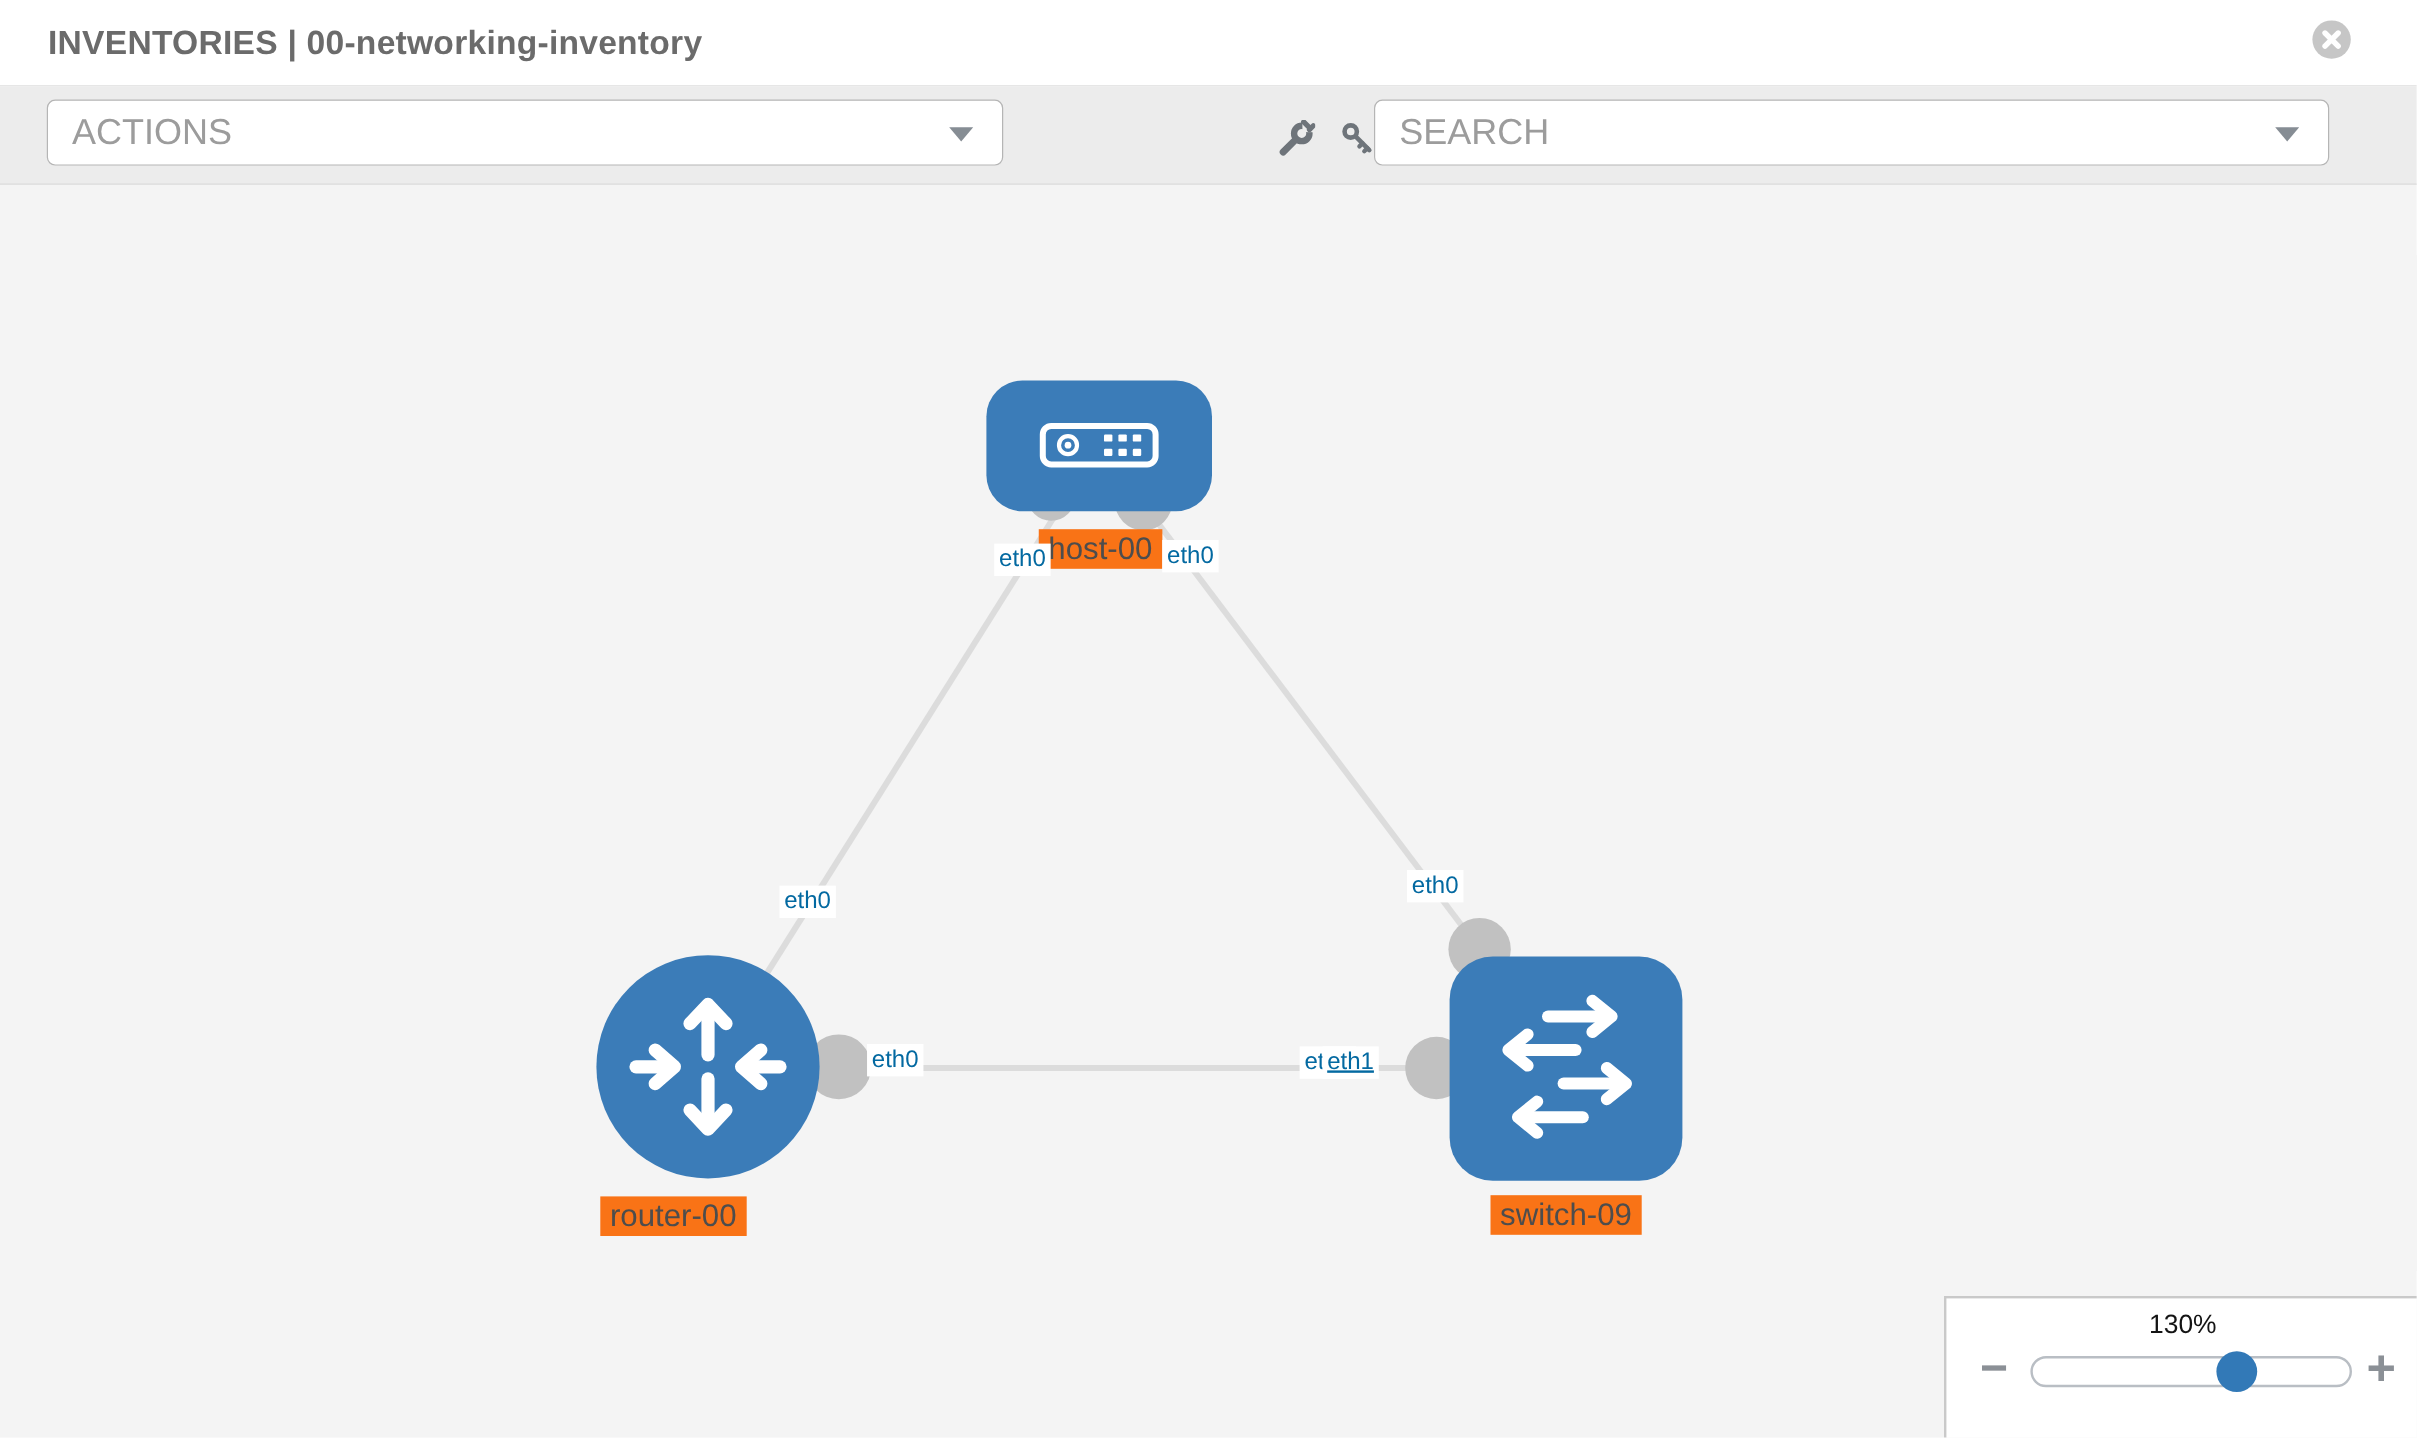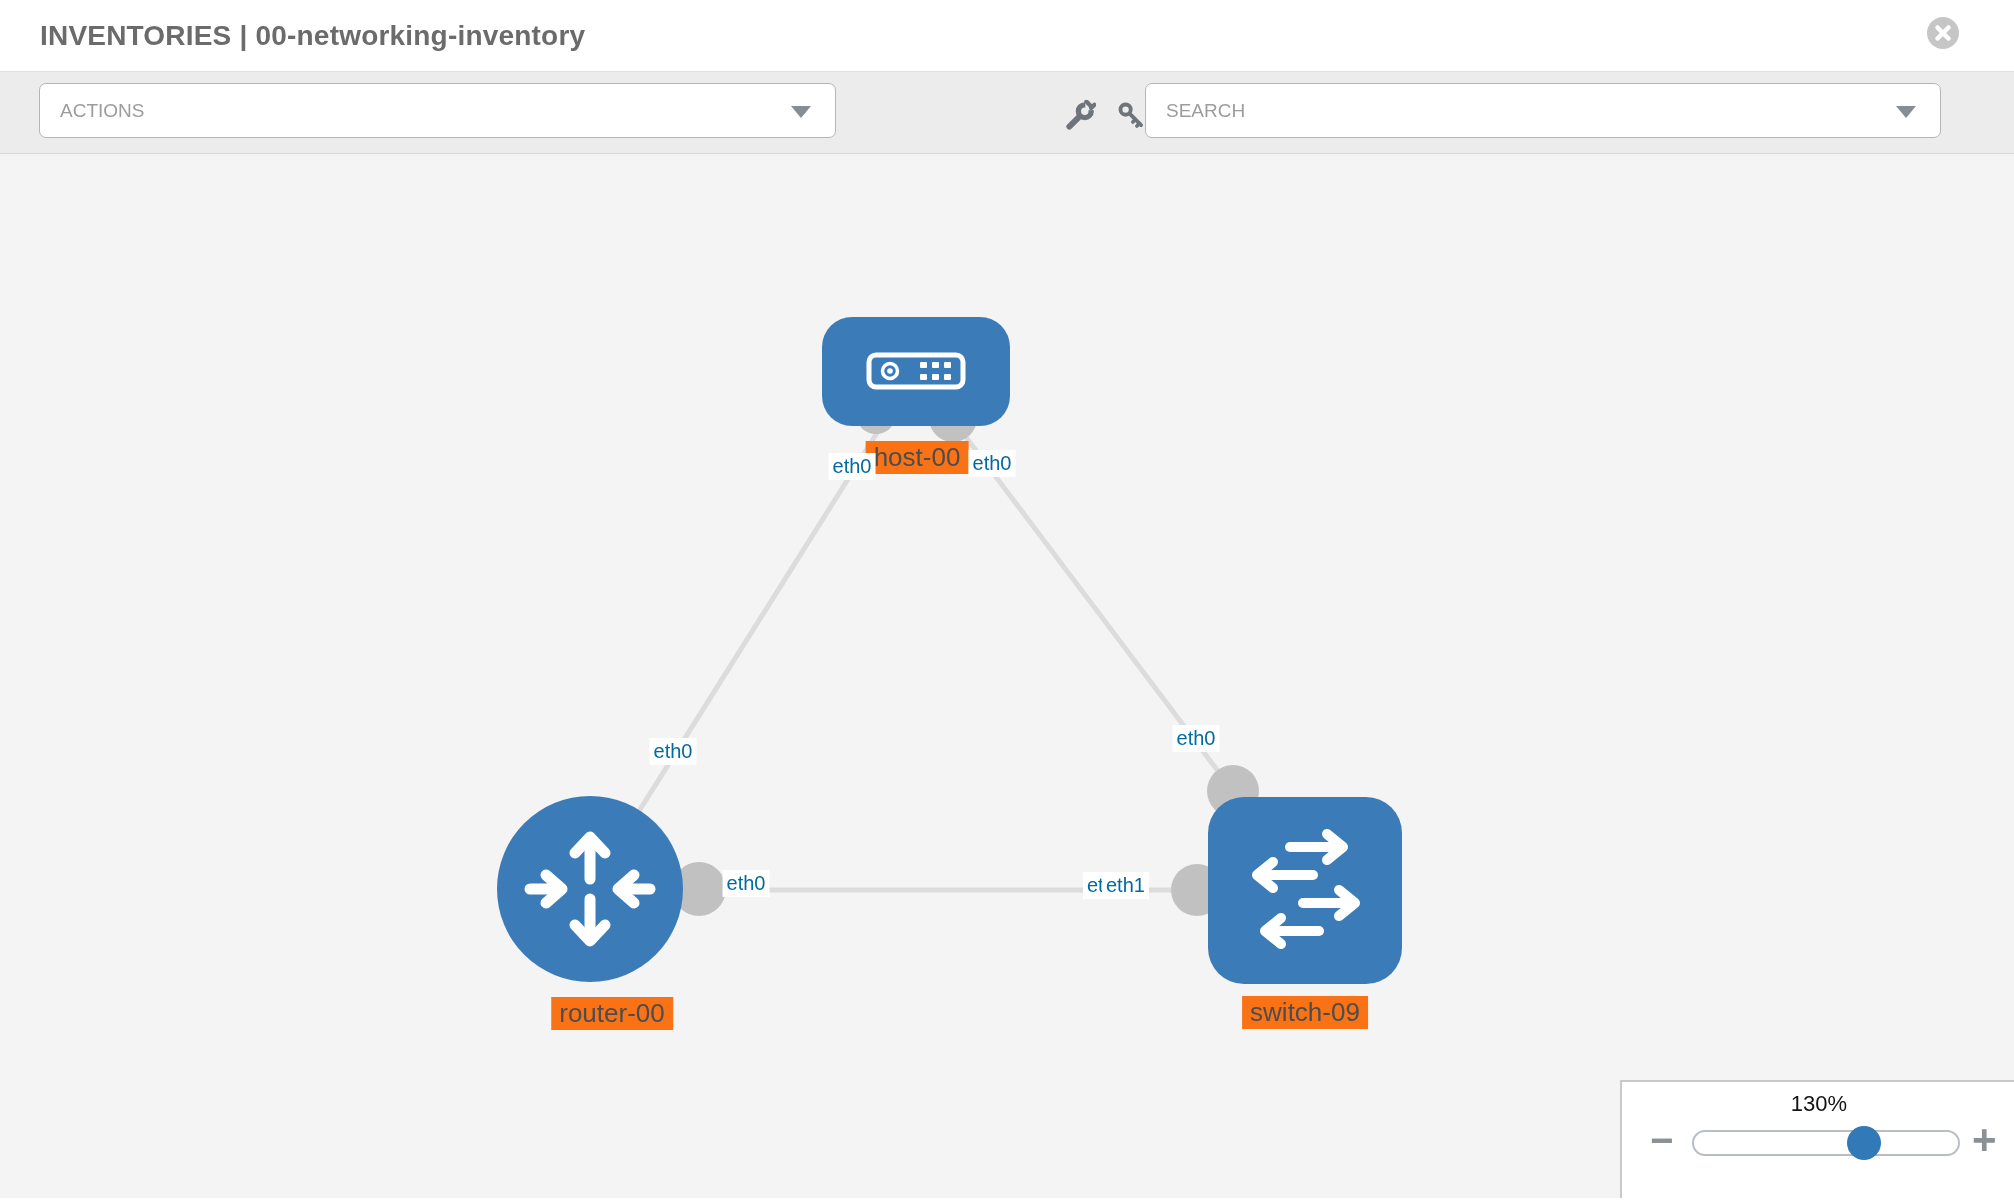--- a/index.html
+++ b/index.html
@@ -10,21 +10,21 @@
   .header { position: relative; height: 72px; background: #fff; border-bottom: 1px solid #e0e0e0; }
   .header-title { position: absolute; left: 40px; top: 50%; transform: translateY(-50%);
     font-size: 28px; font-weight: bold; color: #6b6b6b; letter-spacing: 0.2px; }
   .close-btn { position: absolute; left: 1927px; top: 17px; width: 32px; height: 32px;
     border-radius: 50%; background: #c6c6c6; cursor: pointer; }
 
   
   .toolbar { position: relative; height: 82px; background: #ececec; border-bottom: 1px solid #d8d8d8; }
   .dropdown { position: absolute; top: 11px; height: 55px; background: #fff;
     border: 1px solid #b5b5b5; border-radius: 7px; display: flex; align-items: center;
-    padding: 0 20px; color: #9c9c9c; font-size: 19px; cursor: pointer; }
+    padding: 0 20px; color: #9c9c9c; font-size: 30px; cursor: pointer; }
   #actions-dd { left: 39px; width: 797px; }
   #search-dd { left: 1145px; width: 796px; }
   .chev { position: absolute; right: 24px; top: 50%; margin-top: -5px; width: 0; height: 0;
     border-left: 10px solid transparent; border-right: 10px solid transparent;
     border-top: 12px solid #868d94; }
   .tool-icon { position: absolute; top: 28px; width: 32px; height: 32px; cursor: pointer; }
   #wrench-btn { left: 1064px; }
   #key-btn { left: 1116px; }
 
   
@@ -147,30 +147,30 @@
           <path d="M-32 -28 L-48 -15 L-32 -2"></path>
         <path d="M-2 13 L46 13"></path>
           <path d="M34 0 L50 13 L34 26"></path>
         <path d="M14 41 L-36 41"></path>
           <path d="M-24 28 L-40 41 L-24 54"></path>
       </g>
     </g>
   </svg>
 
   <div class="node-label" style="left:917px; top:287px;">host-00</div>
-  <div class="node-label" style="left:612px; top:843px;">router-00</div>
+  <div class="node-label" style="left:561px; top:843px;">router-00</div>
   <div class="node-label" style="left:1305px; top:842px;">switch-09</div>
 
   <div class="if-label centered" style="left:852px; top:299px;">eth0</div>
   <div class="if-label centered" style="left:992px; top:296px;">eth0</div>
   <div class="if-label centered" style="left:673px; top:584px;">eth0</div>
   <div class="if-label centered" style="left:746px; top:716px;">eth0</div>
   <div class="if-label centered" style="left:1196px; top:571px;">eth0</div>
   <div class="if-label" style="left:1083px; top:718px; z-index:3;">eth0</div>
-  <div class="if-label" style="left:1102px; top:718px; z-index:4;">eth1</div>
+  <div class="if-label" style="left:1102px; top:718px; z-index:4;text-decoration:underline;">eth1</div>
 
   <div class="zoom-panel">
     <div class="zoom-level">130%</div>
     <div class="zoom-minus">−</div>
     <div class="zoom-track"></div>
     <div class="zoom-handle"></div>
     <div class="zoom-plus">+</div>
   </div>
 
 </div>

